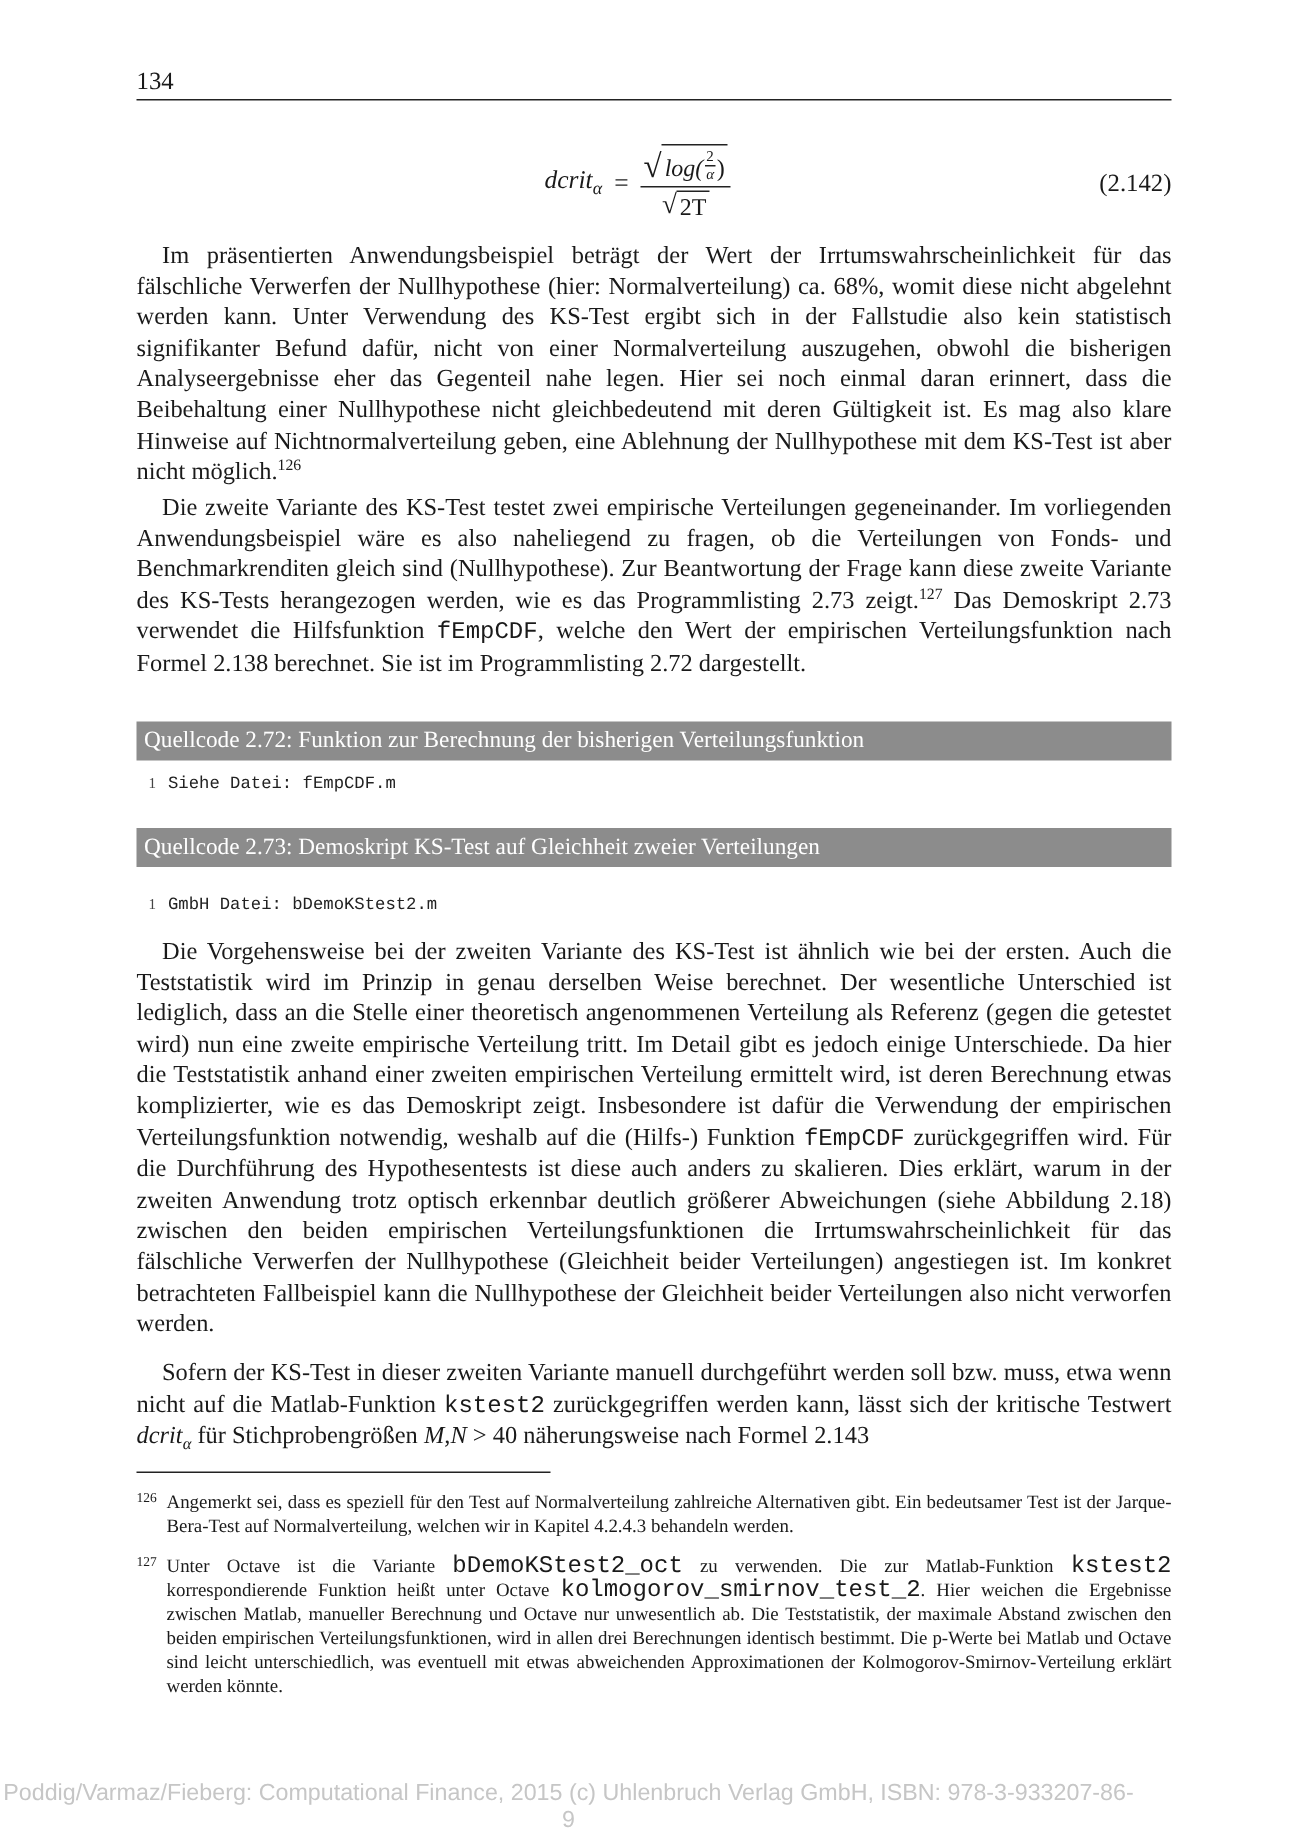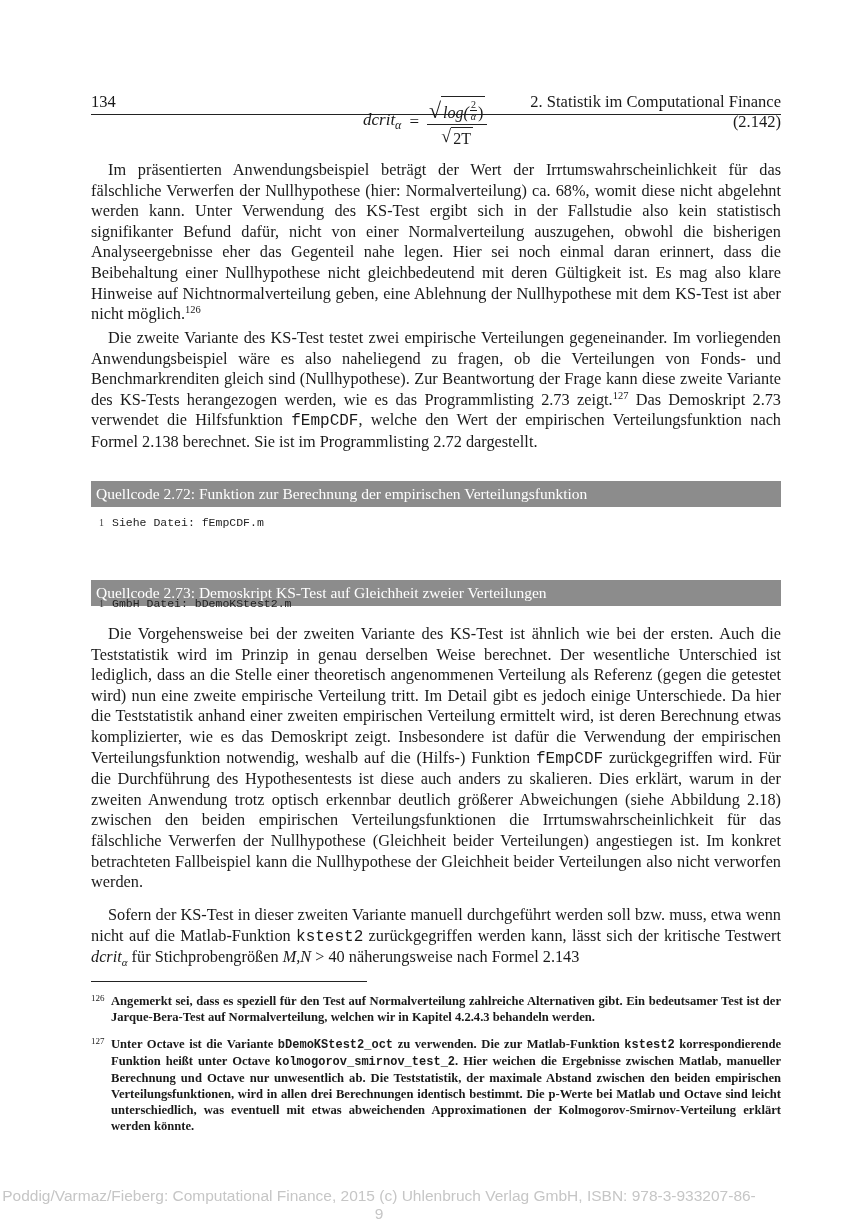--- a/index.html
+++ b/index.html
@@ -1,20 +1,20 @@
 <!DOCTYPE html>
 <html><head>
   <meta charset="utf-8">
   <style>
     html, body { margin: 0; padding: 0; background: #ffffff; }
     body { width: 867px; height: 1227px; position: relative; overflow: hidden;
            font-family: "Liberation Serif", "DejaVu Serif", serif; color: #1a1a1a; }
     .page { position: absolute; left: 91px; top: 0; width: 690px; }
     .running-head { position: absolute; top: 42px; left: 0; width: 690px; height: 24px;
-                    border-bottom: 1px solid #222; font-size: 16.5px; margin-top: 48px; }
+                    border-bottom: 1px solid #222; font-size: 16.5px; }
     .running-head .pno { position: absolute; left: 0; top: 2px; }
     .running-head .chap { position: absolute; right: 0; top: 2px; }
     .equation { position: absolute; top: 92px; left: 0; width: 690px; height: 60px; font-size: 16px; }
     .eq-body { position: absolute; left: 272px; top: 0; height: 60px; display: flex; align-items: center; }
     .eq-lhs { font-style: italic; font-size: 17px; }
     .eq-lhs sub { font-size: 12px; font-style: italic; }
     .eq-eq { margin: 0 8px; font-size: 17px; }
     .frac { display: inline-flex; flex-direction: column; align-items: center; }
     .frac .num { display: flex; align-items: flex-end; padding: 0 2px 2px 2px; border-bottom: 1px solid #222; }
     .frac .den { display: flex; align-items: flex-start; padding-top: 2px; }
@@ -30,33 +30,32 @@
     .mono { font-family: "Liberation Mono", "DejaVu Sans Mono", monospace; font-size: 16px; }
     .ital { font-style: italic; }
     .caption-bar { position: absolute; left: 0; width: 690px; height: 26px; background: #8c8c8c; color: #ffffff;
                    font-size: 15.5px; line-height: 26px; padding-left: 5px; box-sizing: border-box; }
     .code-line { position: absolute; left: 8px; font-family: "Liberation Mono", "DejaVu Sans Mono", monospace;
                  font-size: 11.5px; color: #222; }
     .code-line .ln { font-family: "Liberation Serif", serif; font-size: 10px; margin-right: 8px; color: #444; }
     .fn-rule { position: absolute; left: 0; top: 981px; width: 276px; height: 1px; background: #222; }
     .footnote { position: absolute; left: 0; width: 690px; font-size: 12.6px; line-height: 16.1px; text-align: justify; }
     .footnote .fnmark { position: absolute; left: 0; top: -3px; font-size: 9px; }
-    .footnote .fntext { display: block; margin-left: 20px; font-weight: bold; }
-    .footnote .mono { font-size: 12px; }
+    .footnote .fntext { display: block; margin-left: 20px; }
+    .footnote .mono { font-size: 16px; }
     .watermark { position: absolute; left: 0; top: 1187px; width: 758px; text-align: center;
                  font-family: "Liberation Sans", "DejaVu Sans", sans-serif; font-size: 15.5px; color: #c6c6c6; }
   </style>
 </head>
 <body>
 
 <div class="page">
 
   <div class="running-head">
     <span class="pno">134</span>
-    <span class="chap">2. Statistik im Computational Finance</span>
   </div>
 
   <div class="equation">
     <div class="eq-body">
       <span class="eq-lhs"><span>dcrit</span><sub>α</sub></span>
       <span class="eq-eq">=</span>
       <span class="frac">
         <span class="num">
           <span class="sqrt-sign">√</span>
           <span class="sqrt-body">
@@ -76,24 +75,24 @@
         </span>
       </span>
     </div>
     <span class="eq-number">(2.142)</span>
   </div>
 
   <p class="para" style="top:160px"><span>Im präsentierten Anwendungsbeispiel beträgt der Wert der Irrtumswahrscheinlichkeit für das fälschliche Verwerfen der Nullhypothese (hier: Normalverteilung) ca. 68%, womit diese nicht abgelehnt werden kann. Unter Verwendung des KS-Test ergibt sich in der Fallstudie also kein statistisch signifikanter Befund dafür, nicht von einer Normalverteilung auszugehen, obwohl die bisherigen Analyseergebnisse eher das Gegenteil nahe legen. Hier sei noch einmal daran erinnert, dass die Beibehaltung einer Nullhypothese nicht gleichbedeutend mit deren Gültigkeit ist. Es mag also klare Hinweise auf Nichtnormalverteilung geben, eine Ablehnung der Nullhypothese mit dem KS-Test ist aber nicht möglich.</span><sup>126</sup></p>
 
   <p class="para" style="top:328px"><span>Die zweite Variante des KS-Test testet zwei empirische Verteilungen gegeneinander. Im vorliegenden Anwendungsbeispiel wäre es also naheliegend zu fragen, ob die Verteilungen von Fonds- und Benchmarkrenditen gleich sind (Nullhypothese). Zur Beantwortung der Frage kann diese zweite Variante des KS-Tests herangezogen werden, wie es das Programmlisting 2.73 zeigt.</span><sup>127</sup><span> Das Demoskript 2.73 verwendet die Hilfsfunktion </span><span class="mono">fEmpCDF</span><span>, welche den Wert der empirischen Verteilungsfunktion nach Formel 2.138 berechnet. Sie ist im Programmlisting 2.72 dargestellt.</span></p>
 
-  <div class="caption-bar" style="top:481px">Quellcode 2.72: Funktion zur Berechnung der empirischen Verteilungsfunktion</div>
+  <div class="caption-bar" style="top:481px">Quellcode 2.72: Funktion zur Berechnung der bisherigen Verteilungsfunktion</div>
   <div class="code-line" style="top:516px"><span class="ln">1</span><span>Siehe Datei: fEmpCDF.m</span></div>
 
-  <div class="caption-bar" style="top:580px">Quellcode 2.73: Demoskript KS-Test auf Gleichheit zweier Verteilungen</div>
+  <div class="caption-bar" style="top:552px">Quellcode 2.73: Demoskript KS-Test auf Gleichheit zweier Verteilungen</div>
   <div class="code-line" style="top:597px"><span class="ln">1</span><span>GmbH Datei: bDemoKStest2.m</span></div>
 
   <p class="para" style="top:624px"><span>Die Vorgehensweise bei der zweiten Variante des KS-Test ist ähnlich wie bei der ersten. Auch die Teststatistik wird im Prinzip in genau derselben Weise berechnet. Der wesentliche Unterschied ist lediglich, dass an die Stelle einer theoretisch angenommenen Verteilung als Referenz (gegen die getestet wird) nun eine zweite empirische Verteilung tritt. Im Detail gibt es jedoch einige Unterschiede. Da hier die Teststatistik anhand einer zweiten empirischen Verteilung ermittelt wird, ist deren Berechnung etwas komplizierter, wie es das Demoskript zeigt. Insbesondere ist dafür die Verwendung der empirischen Verteilungsfunktion notwendig, weshalb auf die (Hilfs-) Funktion </span><span class="mono">fEmpCDF</span><span> zurückgegriffen wird. Für die Durchführung des Hypothesentests ist diese auch anders zu skalieren. Dies erklärt, warum in der zweiten Anwendung trotz optisch erkennbar deutlich größerer Abweichungen (siehe Abbildung 2.18) zwischen den beiden empirischen Verteilungsfunktionen die Irrtumswahrscheinlichkeit für das fälschliche Verwerfen der Nullhypothese (Gleichheit beider Verteilungen) angestiegen ist. Im konkret betrachteten Fallbeispiel kann die Nullhypothese der Gleichheit beider Verteilungen also nicht verworfen werden.</span></p>
 
   <p class="para" style="top:905px"><span>Sofern der KS-Test in dieser zweiten Variante manuell durchgeführt werden soll bzw. muss, etwa wenn nicht auf die Matlab-Funktion </span><span class="mono">kstest2</span><span> zurückgegriffen werden kann, lässt sich der kritische Testwert </span><span class="ital"><span>dcrit</span><sub style="font-size:11px">α</sub></span><span> für Stichprobengrößen </span><span class="ital">M,N</span><span> &gt; 40 näherungsweise nach Formel 2.143</span></p>
 
   <div class="fn-rule"></div>
 
   <div class="footnote" style="top:993px">
     <span class="fnmark">126</span>

